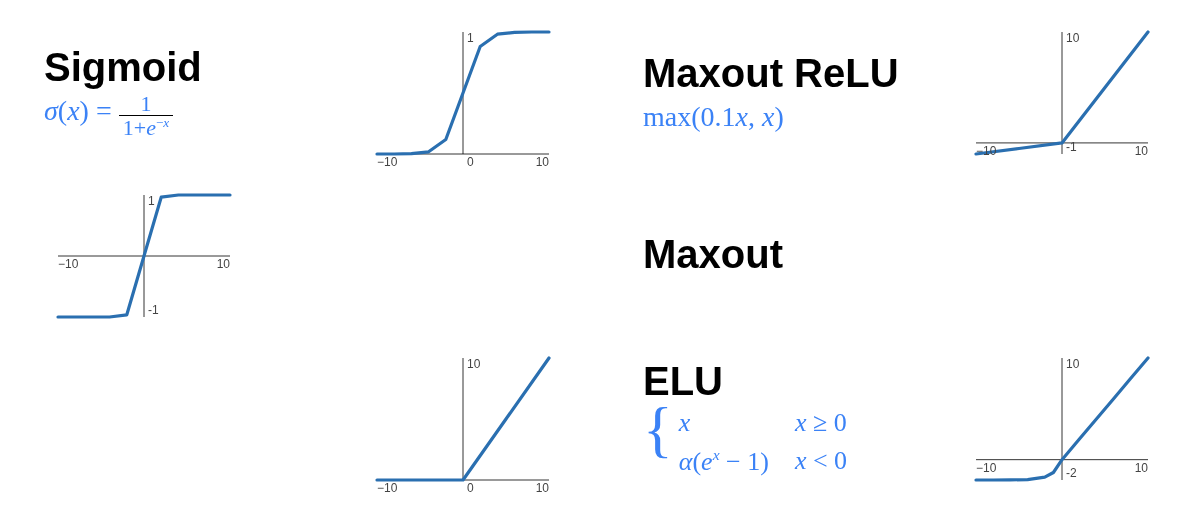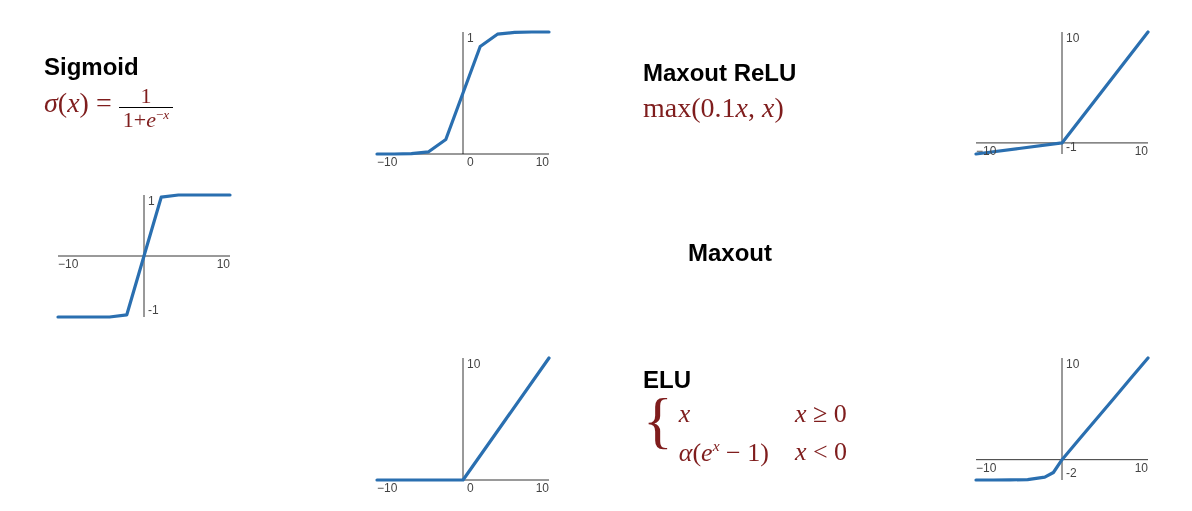--- a/index.html
+++ b/index.html
@@ -28,29 +28,29 @@
   }
   .text-col {
     display: flex;
     flex-direction: column;
     justify-content: center;
     min-width: 240px;
     flex: 1 1 auto;
   }
   .name {
     font-weight: 700;
-    font-size: 24px;
+    font-size: 40px;
     line-height: 1.1;
     margin-bottom: 4px;
   }
   .formula {
     font-family: "Times New Roman", Times, serif;
     font-size: 28px;
     line-height: 1.25;
-    color: #7f1d1d;
+    color: #3b82f6;
   }
   .formula .ital { font-style: italic; }
   .formula sup { font-size: 60%; vertical-align: super; }
   .formula sub { font-size: 65%; vertical-align: sub; }
   
   .frac {
     display: inline-block;
     vertical-align: -0.7em;
     text-align: center;
     font-size: 22px;
@@ -160,21 +160,21 @@
           <path d="M14.0 136.0 L31.2 136.0 L48.4 136.0 L65.6 136.0 L82.8 133.8 L100.0 75.0 L117.2 16.2 L134.4 14.0 L151.6 14.0 L168.8 14.0 L186.0 14.0 " class="curve"></path>
           <text x="14" y="87" class="axis-label" text-anchor="start">−10</text>
           <text x="186" y="87" class="axis-label" text-anchor="end">10</text>
           <text x="104" y="133" class="axis-label" text-anchor="start">-1</text>
           <text x="104" y="24" class="axis-label" text-anchor="start">1</text>
         </svg>
       </div>
   </div>
 
   <div class="cell">
-    <div class="text-col" style="min-width:auto;margin-left:45px;">
+    <div class="text-col" style="min-width:auto;">
       <div class="name">Maxout</div>
     </div>
   </div>
 
   <div class="cell">
     <div class="text-col">
     </div>
     <div class="chart-box">
         <svg width="200" height="150" viewBox="0 0 200 150">
           <line x1="14" x2="186" y1="136" y2="136" class="axis"></line>

